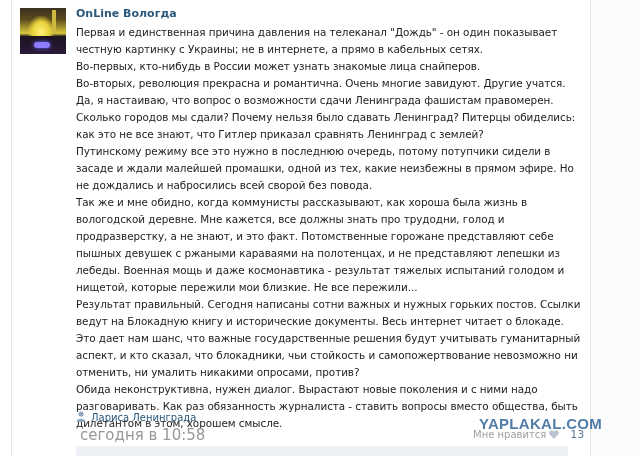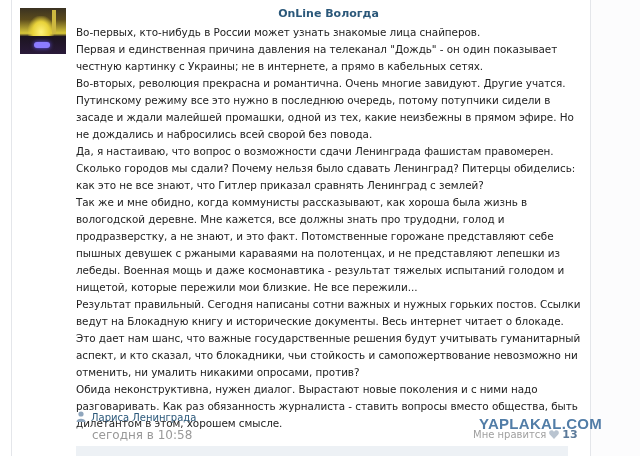--- a/index.html
+++ b/index.html
@@ -16,32 +16,32 @@
       position: absolute; left: 20px; top: 8px; width: 46px; height: 46px; overflow: hidden;
       background: linear-gradient(180deg, #3a3222 0%, #5b4b1c 25%, #d9c83a 55%, #1c1420 62%, #2a1a3a 100%);
     }
     .avatar .tower { position: absolute; left: 8px; top: 8px; width: 26px; height: 20px;
       background: radial-gradient(ellipse at 50% 80%, #fff27a 0%, #e8d23a 45%, rgba(0,0,0,0) 75%); }
     .avatar .spire { position: absolute; left: 32px; top: 2px; width: 4px; height: 24px; background: #cdb840; }
     .avatar .sign { position: absolute; left: 14px; top: 34px; width: 16px; height: 6px; border-radius: 3px;
       background: #8c7cff; box-shadow: 0 0 4px #6a5cff; }
     .post { position: absolute; left: 76px; top: 6px; width: 505px; }
     .author {
-      font-weight: bold; font-size: 11px; color: #2b587a; line-height: 16px; margin: 0 0 2px 0; text-align: center;
+      font-weight: bold; font-size: 11px; color: #2b587a; line-height: 16px; margin: 0 0 2px 0;
     }
     .body-text {
       font-size: 10.4px; line-height: 17px; color: #222222; letter-spacing: -0.05px;
     }
     .body-text p { margin: 0; }
     .signer { position: absolute; left: 76px; top: 411px; font-size: 10px; color: #2b587a; line-height: 14px; }
     .signer .user-icon { display: inline-block; width: 10px; height: 11px; vertical-align: -1px; margin-right: 5px; }
-    .timestamp { position: absolute; left: 92px; top: 428px; font-size: 12px; color: #999999; line-height: 14px; }
+    .timestamp { position: absolute; left: 80px; top: 428px; font-size: 15px; color: #999999; line-height: 14px; }
     .like { position: absolute; left: 473px; top: 428px; font-size: 10px; color: #a0a0a0; line-height: 14px; white-space: nowrap; }
     .like .heart-icon { display: inline-block; width: 10px; height: 9px; vertical-align: -1px; margin: 0 3px; }
-    .like .count { color: #5b7a9a; font-weight: bold; font-size: 11px; }
+    .like .count { color: #5b7a9a; font-weight: normal; font-size: 11px; margin-left: 8px; }
     .watermark {
       position: absolute; left: 479px; top: 415px; font-family: Liberation Sans, sans-serif;
       font-weight: bold; font-size: 15px; color: #3f6f9e; letter-spacing: 0.3px; opacity: 0.9;
     }
     .comment-box { position: absolute; left: 76px; top: 446px; width: 492px; height: 12px; background: #edf1f5; }
   </style>
 </head>
 <body>
 
 <div class="left-rule"></div>
@@ -50,25 +50,25 @@
 
 <div class="avatar">
   <div class="tower"></div>
   <div class="spire"></div>
   <div class="sign"></div>
 </div>
 
 <div class="post">
   <div class="author">OnLine Вологда</div>
   <div class="body-text">
+    <p>Первая и единственная причина давления на телеканал "Дождь" - он один показывает честную картинку с Украины; не в интернете, а прямо в кабельных сетях.</p>
     <p>Во-первых, кто-нибудь в России может узнать знакомые лица снайперов.</p>
-    <p>Первая и единственная причина давления на телеканал "Дождь" - он один показывает честную картинку с Украины; не в интернете, а прямо в кабельных сетях.</p>
     <p>Во-вторых, революция прекрасна и романтична. Очень многие завидуют. Другие учатся.</p>
+    <p>Да, я настаиваю, что вопрос о возможности сдачи Ленинграда фашистам правомерен. Сколько городов мы сдали? Почему нельзя было сдавать Ленинград? Питерцы обиделись: как это не все знают, что Гитлер приказал сравнять Ленинград с землей?</p>
     <p>Путинскому режиму все это нужно в последнюю очередь, потому потупчики сидели в засаде и ждали малейшей промашки, одной из тех, какие неизбежны в прямом эфире. Но не дождались и набросились всей сворой без повода.</p>
-    <p>Да, я настаиваю, что вопрос о возможности сдачи Ленинграда фашистам правомерен. Сколько городов мы сдали? Почему нельзя было сдавать Ленинград? Питерцы обиделись: как это не все знают, что Гитлер приказал сравнять Ленинград с землей?</p>
     <p>Так же и мне обидно, когда коммунисты рассказывают, как хороша была жизнь в вологодской деревне. Мне кажется, все должны знать про трудодни, голод и продразверстку, а не знают, и это факт. Потомственные горожане представляют себе пышных девушек с ржаными караваями на полотенцах, и не представляют лепешки из лебеды. Военная мощь и даже космонавтика - результат тяжелых испытаний голодом и нищетой, которые пережили мои близкие. Не все пережили...</p>
     <p>Результат правильный. Сегодня написаны сотни важных и нужных горьких постов. Ссылки ведут на Блокадную книгу и исторические документы. Весь интернет читает о блокаде. Это дает нам шанс, что важные государственные решения будут учитывать гуманитарный аспект, и кто сказал, что блокадники, чьи стойкость и самопожертвование невозможно ни отменить, ни умалить никакими опросами, против?</p>
     <p>Обида неконструктивна, нужен диалог. Вырастают новые поколения и с ними надо разговаривать. Как раз обязанность журналиста - ставить вопросы вместо общества, быть дилетантом в этом, хорошем смысле.</p>
   </div>
 </div>
 
 <div class="signer">
   <span class="user-icon">
     <svg width="10" height="11" viewBox="0 0 10 11">
         <circle cx="5" cy="3" r="2.6" fill="#8fa6bd"></circle>

